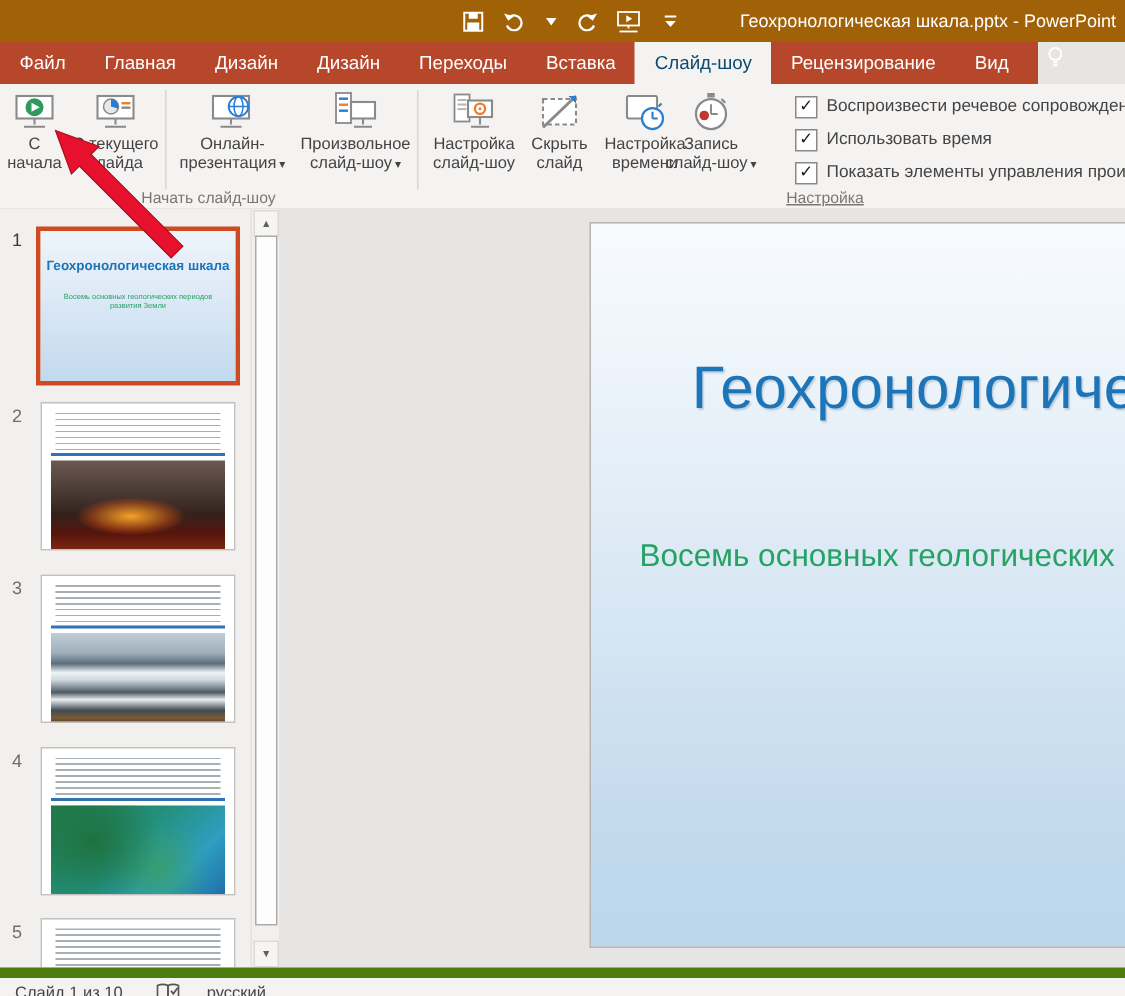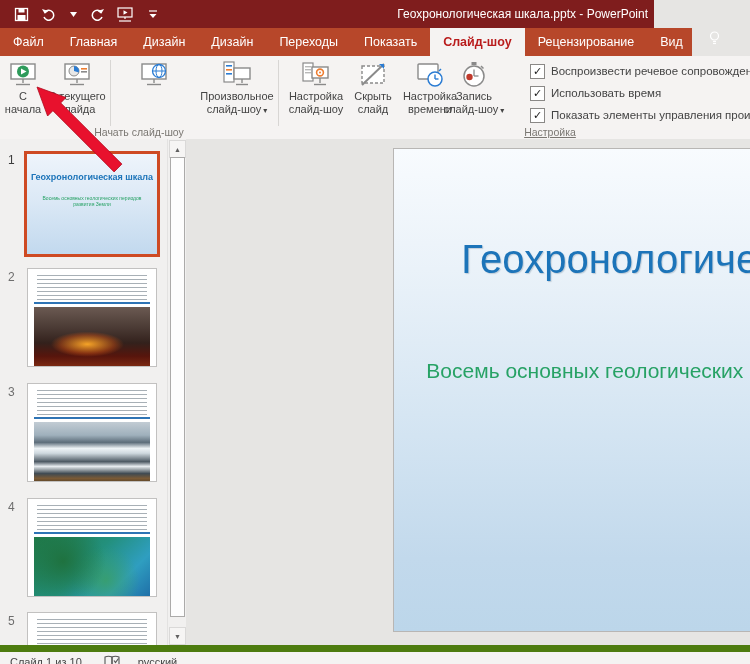--- a/index.html
+++ b/index.html
@@ -1,32 +1,32 @@
 <!DOCTYPE html>
 <html><head>
 <meta charset="utf-8">
 <style>
   html,body{margin:0;padding:0;}
   #app{position:relative;width:750px;height:664px;overflow:hidden;
        font-family:"Liberation Sans","DejaVu Sans",sans-serif;background:#E6E5E3;}
 
   
-  .titlebar{position:absolute;left:0;top:0;width:654px;height:28px;background:#7f1d1d;
-            display:flex;align-items:center;}
+  .titlebar{position:absolute;left:0;top:0;width:750px;height:28px;background:#a16207;
+            display:flex;align-items:center;justify-content:center;}
   .qat{display:flex;align-items:center;gap:10px;padding-left:12px;}
   .qat-btn{display:flex;align-items:center;justify-content:center;width:18px;height:20px;cursor:pointer;}
   .qat-caret{width:10px;height:20px;display:flex;align-items:center;justify-content:center;}
   .win-title{position:absolute;right:6px;top:0;height:28px;line-height:28px;color:#FFFFFF;
              font-size:12px;white-space:nowrap;}
 
   
   .tabbar{position:absolute;left:0;top:28px;width:692px;height:28px;background:#B7472A;
           display:flex;align-items:stretch;white-space:nowrap;}
   .tab{padding:0 13px;line-height:28px;font-size:12.5px;color:#FFFFFF;cursor:pointer;}
-  .tab.active{background:#F5F3F2;color:#b91c1c;font-weight:bold;}
+  .tab.active{background:#F5F3F2;color:#0c4a6e;}
   .tab.tellme{display:flex;align-items:center;gap:5px;overflow:hidden;}
 
   
   .ribbon{position:absolute;left:0;top:56px;width:750px;height:83px;background:#F5F3F2;
           border-bottom:1px solid #D2D0CE;overflow:hidden;}
   .rbtn{position:absolute;top:2px;height:66px;display:flex;flex-direction:column;align-items:center;
         cursor:pointer;}
   .rbtn .ricon{height:32px;display:flex;align-items:flex-end;justify-content:center;}
   .rbtn .rlabel{font-size:11px;line-height:13px;color:#444;text-align:center;margin-top:0;}
   .dd{font-size:8px;color:#444;margin-left:2px;}
@@ -137,21 +137,21 @@
     </div>
     <span class="win-title">Геохронологическая шкала.pptx - PowerPoint</span>
   </div>
 
   <div class="tabbar">
     <span class="tab">Файл</span>
     <span class="tab">Главная</span>
     <span class="tab">Дизайн</span>
     <span class="tab">Дизайн</span>
     <span class="tab">Переходы</span>
-    <span class="tab">Показать</span>
+    <span class="tab">Вставка</span>
     <span class="tab active">Слайд-шоу</span>
     <span class="tab">Рецензирование</span>
     <span class="tab">Вид</span>
     <span class="tab tellme">
       <span>
         <svg width="11" height="15" viewBox="0 0 11 15">
             <circle cx="5.5" cy="5" r="4" fill="none" stroke="#fff" stroke-width="1.2"></circle>
             <line x1="4" y1="10.5" x2="7" y2="10.5" stroke="#fff" stroke-width="1.2"></line>
             <line x1="4" y1="12.5" x2="7" y2="12.5" stroke="#fff" stroke-width="1.2"></line>
           </svg>
@@ -196,20 +196,21 @@
       <span class="ricon">
         <svg width="30" height="30" viewBox="0 0 30 30">
             <rect x="2" y="4" width="24" height="15" fill="#fff" stroke="#8A8A8A" stroke-width="1.4"></rect>
             <line x1="14" y1="19" x2="14" y2="23" stroke="#8A8A8A" stroke-width="1.4"></line>
             <line x1="7" y1="24.5" x2="21" y2="24.5" stroke="#8A8A8A" stroke-width="1.4"></line>
             <circle cx="19" cy="11" r="6.5" fill="#fff" stroke="#2B7CD3" stroke-width="1.3"></circle>
             <ellipse cx="19" cy="11" rx="3" ry="6.5" fill="none" stroke="#2B7CD3" stroke-width="1"></ellipse>
             <line x1="12.5" y1="11" x2="25.5" y2="11" stroke="#2B7CD3" stroke-width="1"></line>
           </svg>
       </span>
+      <span class="rlabel"><span>Онлайн-презентация</span><span class="dd">▾</span></span>
     </div>
 
     <div class="rbtn" style="left:198px;width:78px;">
       <span class="ricon">
         <svg width="30" height="30" viewBox="0 0 30 30">
             <rect x="2" y="2" width="10" height="20" fill="#fff" stroke="#8A8A8A" stroke-width="1.2"></rect>
             <rect x="4" y="5" width="6" height="1.6" fill="#2B7CD3"></rect>
             <rect x="4" y="9" width="6" height="1.6" fill="#ED7D31"></rect>
             <rect x="4" y="13" width="6" height="1.6" fill="#2B7CD3"></rect>
             <rect x="12" y="8" width="16" height="11" fill="#fff" stroke="#8A8A8A" stroke-width="1.4"></rect>

